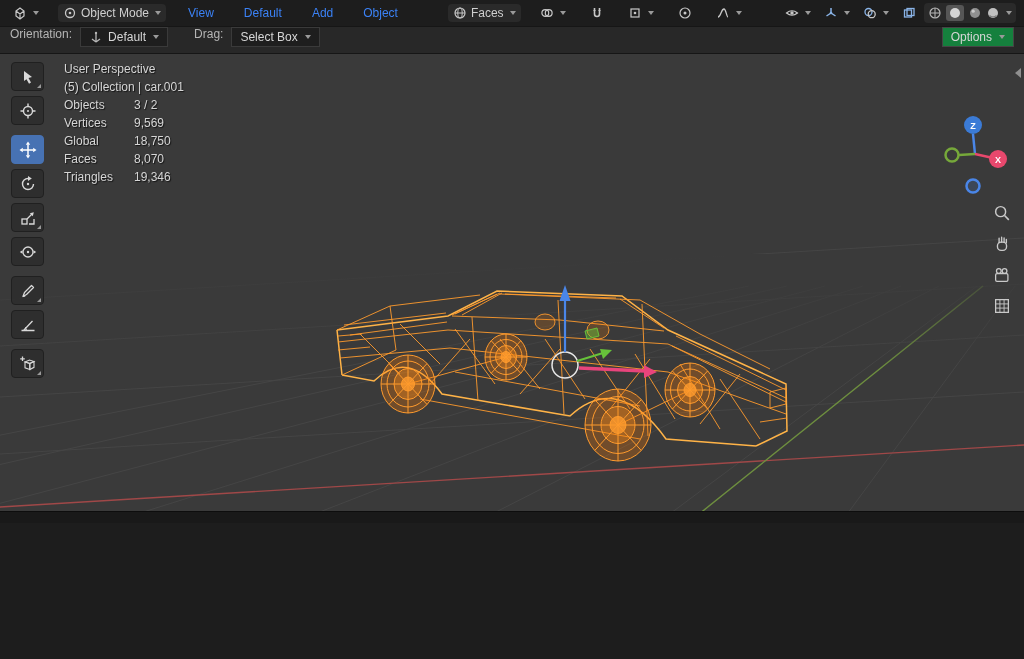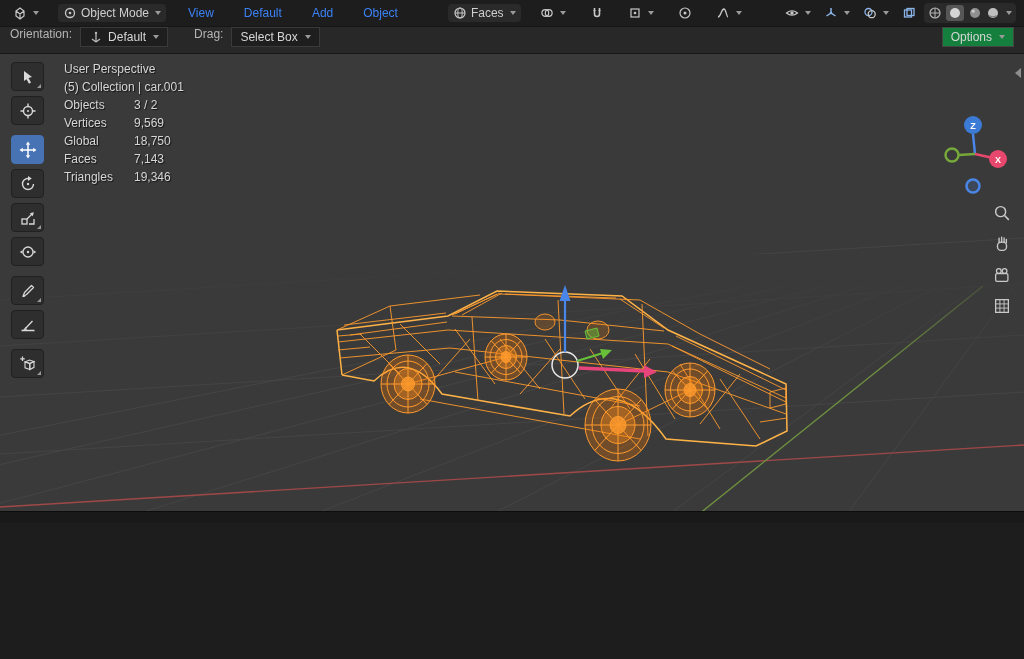--- a/index.html
+++ b/index.html
@@ -390,21 +390,21 @@
       <div>User Perspective</div>
       <div>(5) Collection | car.001</div>
       <div class="stats">
         <span>Objects</span>
         <span>3 / 2</span>
         <span>Vertices</span>
         <span>9,569</span>
         <span>Global</span>
         <span>18,750</span>
         <span>Faces</span>
-        <span>7,143</span>
+        <span>8,070</span>
         <span>Triangles</span>
         <span>19,346</span>
       </div>
     </div>
 
     <svg class="nav-gizmo" viewBox="0 0 66 88">
       <line x1="33" y1="44" x2="31" y2="24" stroke="#4a86e8" stroke-width="2.5"></line>
       <line x1="33" y1="44" x2="51" y2="48" stroke="#e8486d" stroke-width="2.5"></line>
       <line x1="33" y1="44" x2="17" y2="45" stroke="#76a83a" stroke-width="2.5"></line>
       <circle cx="31" cy="15" r="9" fill="#3b7bd6"></circle>

